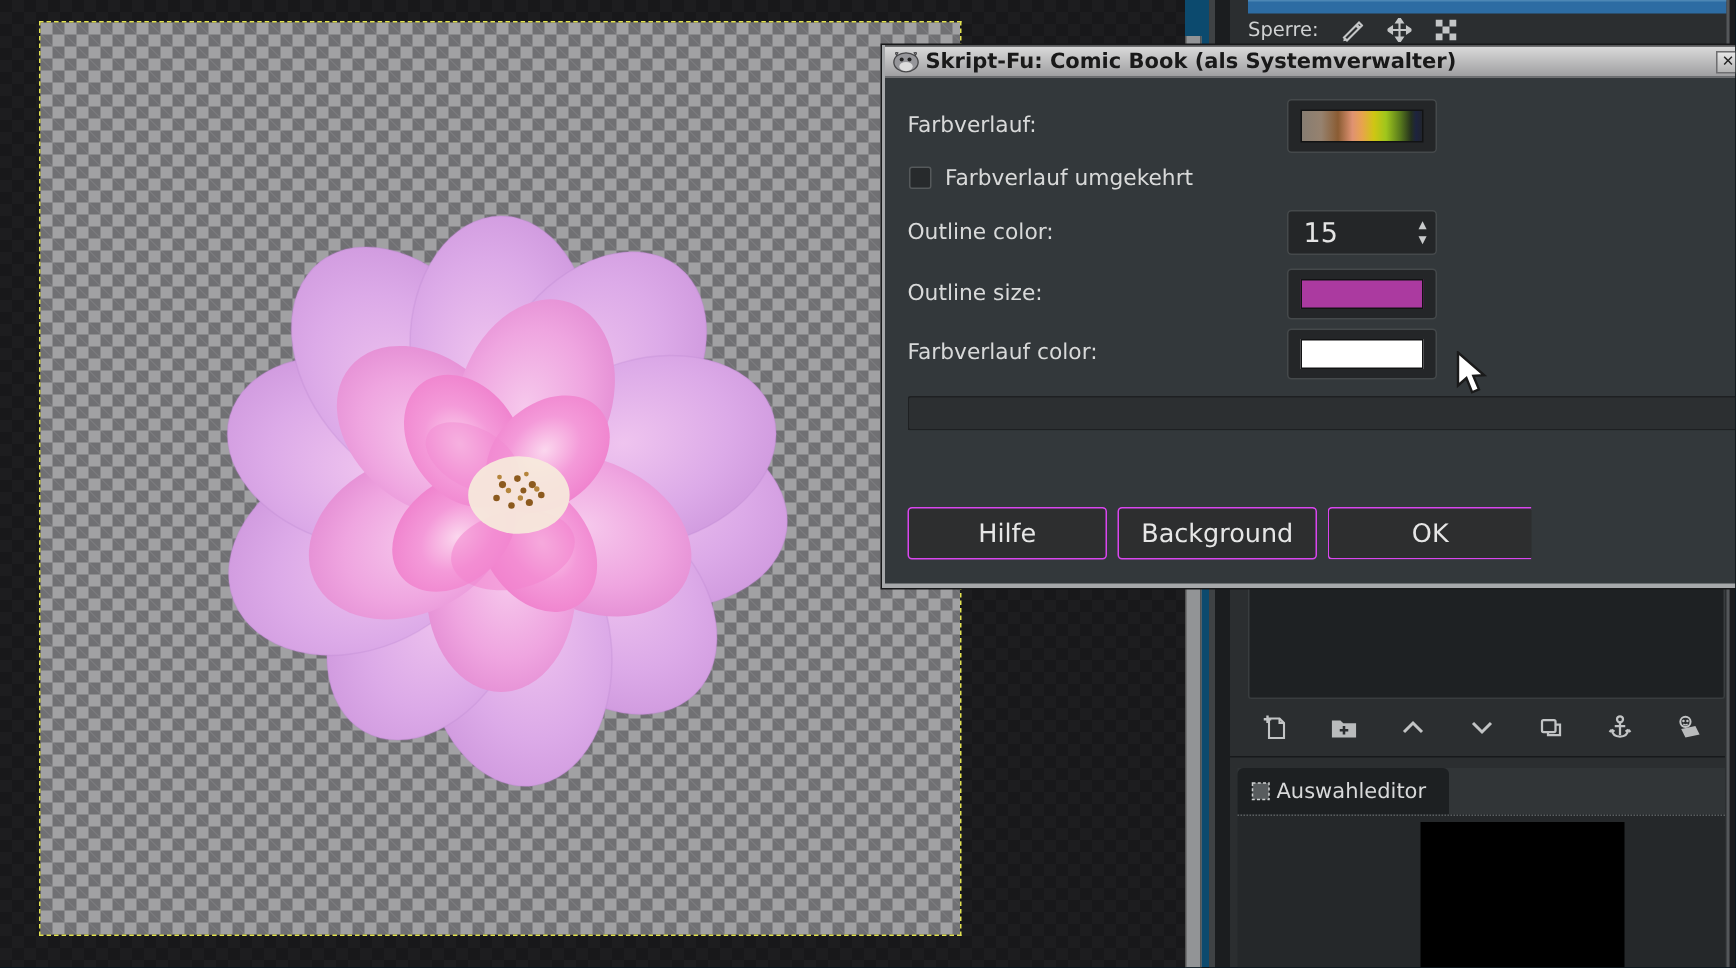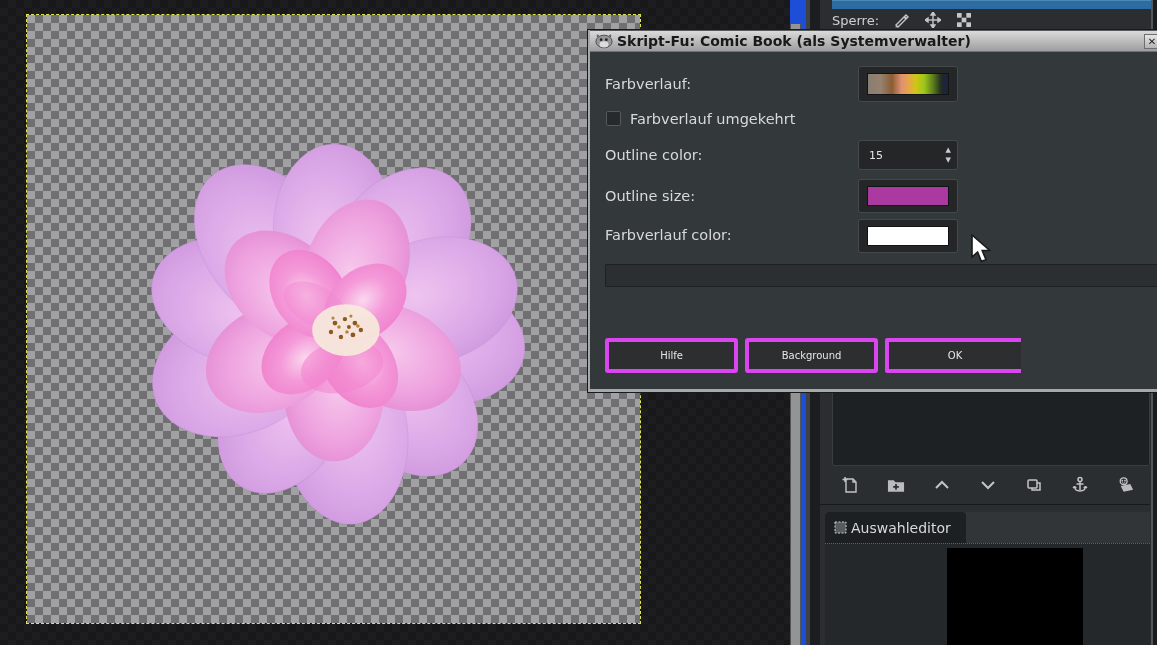--- a/index.html
+++ b/index.html
@@ -1,19 +1,19 @@
 <!DOCTYPE html>
 <html><head>
 <meta charset="utf-8">
 <style>
   html,body{margin:0;padding:0;background:#000;}
   *{box-sizing:border-box;}
   #root{position:relative;width:1157px;height:645px;overflow:hidden;
         font-family:"DejaVu Sans","Liberation Sans",sans-serif;color:#d6d7d8;
-        background:#1d4ed8;}
+        background:#0c4a6e;}
 
   
   .canvas-bg{position:absolute;left:0;top:0;width:790px;height:645px;background:#18181a;
     background-image:
       linear-gradient(45deg, rgba(255,255,255,.022) 25%, transparent 25%, transparent 75%, rgba(255,255,255,.022) 75%),
       linear-gradient(45deg, rgba(255,255,255,.022) 25%, transparent 25%, transparent 75%, rgba(255,255,255,.022) 75%);
     background-size:16px 16px;background-position:0 0,8px 8px;}
   .image-canvas{position:absolute;left:27px;top:15px;width:613px;height:608px;
     background-color:#a1a1a3;
     background-image:
@@ -61,27 +61,27 @@
   .close-btn{position:absolute;right:-3px;top:3px;width:16px;height:15px;background:linear-gradient(#e6e6e6,#b4b4b4);
     border:1px solid #6e6e70;display:flex;align-items:center;justify-content:center;
     font-size:10px;font-weight:bold;color:#222;line-height:1;}
   .dialog-body{position:relative;height:336px;}
   .dlabel{position:absolute;left:15px;font-size:14.5px;color:#d8d9d9;white-space:nowrap;}
   .ctl-btn{position:absolute;left:268px;width:100px;background:#242628;border:1px solid #45494b;border-radius:3px;}
   .swatch{position:absolute;left:8px;right:8px;top:6px;bottom:6px;border:1px solid #121314;}
   .checkbox{position:absolute;left:16px;top:59px;width:15px;height:15px;background:#272a2c;border:1px solid #55595b;border-radius:2px;}
   .spin{position:absolute;left:268px;top:88px;width:100px;height:30px;background:#242628;border:1px solid #45494b;border-radius:3px;}
   .spin input{position:absolute;left:10px;top:0;width:55px;height:28px;background:transparent;border:none;outline:none;
-    color:#e4e4e4;font-size:11px;font-family:"DejaVu Sans","Liberation Sans",sans-serif;padding:0;}
+    color:#e4e4e4;font-size:18px;font-family:"DejaVu Sans","Liberation Sans",sans-serif;padding:0;}
   .spin .arrows{position:absolute;right:6px;top:0;height:28px;display:flex;flex-direction:column;justify-content:center;gap:3px;}
   .spin .arrows span{font-size:7px;color:#c9cbcc;line-height:1;cursor:default;}
   .progress{position:absolute;left:15px;right:0;top:212px;height:23px;background:#2c2f31;border:1px solid #1e2022;border-right:none;border-radius:2px 0 0 2px;}
   .btn-row{position:absolute;left:15px;right:0;top:286px;height:35px;display:flex;gap:7px;}
-  .dbtn{width:133px;height:35px;background:#2d2e2f;border:4px solid #d946ef;border-radius:3px;
-    color:#e6e6e6;font-size:10px;display:flex;align-items:center;justify-content:center;
+  .dbtn{width:133px;height:35px;background:#2d2e2f;border:1px solid #d946ef;border-radius:3px;
+    color:#e6e6e6;font-size:17px;display:flex;align-items:center;justify-content:center;
     font-family:"DejaVu Sans","Liberation Sans",sans-serif;}
   .dbtn:last-child{width:136px;border-right:none;border-radius:3px 0 0 3px;}
 
   .cursor{position:absolute;left:968px;top:234px;width:26px;height:32px;z-index:50;}
 </style>
 </head>
 <body>
 
 <div id="root">
 

